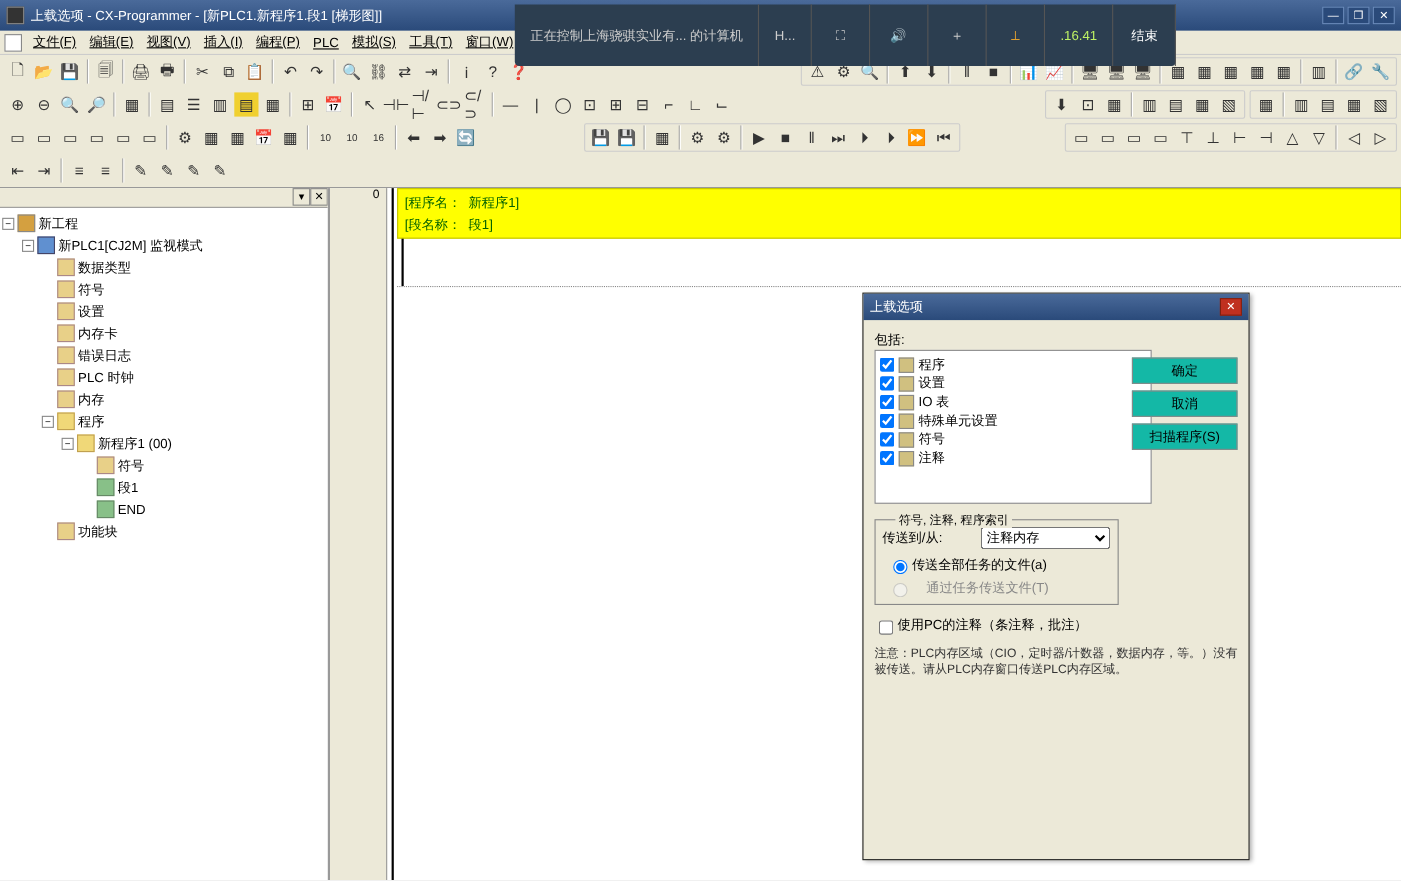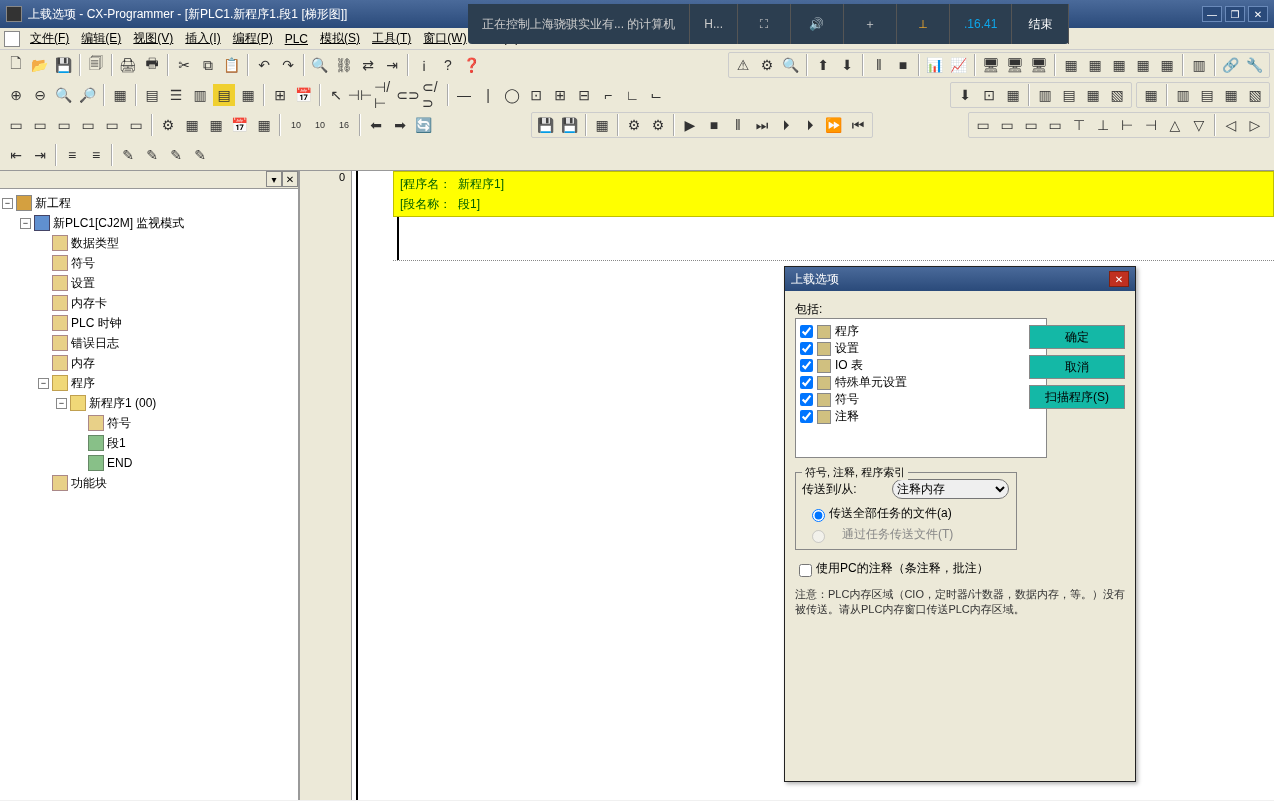--- a/index.html
+++ b/index.html
@@ -6,21 +6,21 @@
 body { background: #f0f0f0; width: 1274px; height: 801px; overflow: hidden; position: relative; }
 
 
 .titlebar { height: 28px; background: linear-gradient(#4a6a9a, #2a4a7a); display: flex; align-items: center; color: #fff; padding: 0 6px; }
 .titlebar .app-icon { width: 16px; height: 16px; background: #333; margin-right: 6px; border: 1px solid #888; }
 .titlebar .title-text { flex: 0 0 auto; }
 .titlebar .spacer { flex: 1; }
 .titlebar .winbtn { width: 20px; height: 16px; background: #2a4a7a; border: 1px solid #6a8aba; margin-left: 3px; display: flex; align-items: center; justify-content: center; color: #fff; font-size: 10px; }
 
 
-.remote-bar { position: absolute; top: 4px; left: 468px; height: 40px; background: #2c3e50; display: flex; align-items: flex-end; color: #ccc; z-index: 50; border-radius: 0 0 4px 4px; }
+.remote-bar { position: absolute; top: 4px; left: 468px; height: 56px; background: #2c3e50; display: flex; align-items: flex-end; color: #ccc; z-index: 50; border-radius: 0 0 4px 4px; }
 .remote-bar .rsection { padding: 0 14px; border-right: 1px solid #555; height: 100%; display: flex; align-items: center; }
 .remote-bar .rbtn { width: 24px; height: 24px; display: flex; align-items: center; justify-content: center; }
 .remote-bar .end-btn { color: #fff; padding: 0 16px; }
 
 
 .menubar { height: 22px; background: #ece9d8; display: flex; align-items: center; padding: 0 4px; border-bottom: 1px solid #ccc; }
 .menubar .menuitem { padding: 2px 6px; cursor: default; text-decoration: underline; }
 .menubar .doc-icon { width: 16px; height: 16px; background: #fff; border: 1px solid #888; margin-right: 4px; }
 
 
@@ -49,43 +49,43 @@
 
 .icon-project { background: #d4a040; border: 1px solid #888; }
 .icon-plc { background: #6090d0; border: 1px solid #446; }
 .icon-item { background: #e8d088; border: 1px solid #a88; }
 .icon-folder { background: #f0d878; border: 1px solid #c0a050; }
 .icon-section { background: #88c088; border: 1px solid #686; }
 
 .ladder-area { flex: 1; background: #fff; position: relative; overflow: hidden; }
 .ladder-gutter { position: absolute; left: 0; top: 0; width: 52px; height: 100%; background: #ece9d8; border-right: 1px solid #999; }
 .ladder-gutter .rung-num { height: 24px; text-align: right; padding-right: 6px; font-size: 11px; }
-.ladder-content { margin-left: 56px; padding-left: 37px; }
+.ladder-content { margin-left: 24px; padding-left: 37px; }
 .ladder-header { background: #ffff00; border: 1px solid #c0c000; padding: 2px 6px; }
 .ladder-header .line { height: 20px; display: flex; align-items: center; color: #006000; font-size: 12px; }
 .ladder-rung { height: 44px; border-bottom: 1px dotted #888; position: relative; }
 .ladder-rung .rail { position: absolute; left: 4px; top: 0; bottom: 0; width: 2px; background: #000; }
 .ladder-busbar { position:absolute; left:56px; top:0; bottom:0; width:2px; background:#000; }
 
 
 .dialog { position: absolute; left: 784px; top: 266px; width: 352px; background: #ece9d8; border: 1px solid #222; box-shadow: 2px 2px 4px rgba(0,0,0,.3); z-index: 100; }
 .dialog .dlg-title { height: 24px; background: linear-gradient(#4a6a9a, #2a4a7a); color: #fff; display: flex; align-items: center; padding: 0 6px; }
 .dialog .dlg-title .close { margin-left: auto; width: 20px; height: 16px; background: #c03020; border: 1px solid #802010; color: #fff; display: flex; align-items: center; justify-content: center; font-size: 10px; }
 .dialog .dlg-body { padding: 10px; }
 .dialog .field-row { display: flex; align-items: center; margin-bottom: 6px; }
 .dialog .field-row .lbl { width: 40px; }
 .dialog .groupbox { border: 1px solid #888; margin-top: 6px; padding: 6px; position: relative; }
-.dialog .groupbox .gb-title { position: absolute; top: -8px; left: 6px; background: #ece9d8; padding: 0 3px; font-size: 11px; }
+.dialog .groupbox .gb-title { position: absolute; top: -8px; left: 18px; background: #ece9d8; padding: 0 3px; font-size: 11px; }
 .dialog .checklist { background: #fff; border: 1px solid #888; height: 140px; padding: 4px; overflow: auto; }
 .dialog .checklist .cl-item { display: flex; align-items: center; height: 17px; }
 .dialog .checklist .cl-item input { margin-right: 4px; }
 .dialog .checklist .cl-item .icon { width: 14px; height: 14px; background: #d0c080; border: 1px solid #888; margin-right: 4px; }
 .dialog .dlg-btn { width: 96px; height: 24px; background: #14b8a6; border: 1px solid #888; display: block; margin-bottom: 6px; }
 .dialog .btns-col { position: absolute; right: 10px; top: 34px; }
-.dialog select { width: 117px; height: 20px; border-radius: 10px; }
+.dialog select { width: 117px; height: 20px; }
 .dialog .radio-row { display: flex; align-items: flex-end; margin-top: 4px; }
 .dialog .radio-row input { margin-right: 4px; margin-left: 10px; }
 .dialog .radio-row.disabled { color: #888; gap: 13px; }
 .dialog .note { font-size: 11px; color: #333; margin-top: 10px; line-height: 1.4; }
 </style>
 </head>
 <body>
 
 <div class="titlebar">
   <div class="app-icon"></div>
@@ -106,21 +106,21 @@
     </div>
   <div class="rsection">
       <div class="rbtn">🔊</div>
     </div>
   <div class="rsection">
       <div class="rbtn">＋</div>
     </div>
   <div class="rsection">
       <div class="rbtn" style="color:#e0a030">⟂</div>
     </div>
-  <div class="rsection" style="color:#0ea5e9">.16.41</div>
+  <div class="rsection" style="color:#bef264">.16.41</div>
   <div class="rsection end-btn">结束</div>
 </div>
 
 <div class="menubar">
   <div class="doc-icon"></div>
   <div class="menuitem">文件(F)</div>
   <div class="menuitem">编辑(E)</div>
   <div class="menuitem">视图(V)</div>
   <div class="menuitem">插入(I)</div>
   <div class="menuitem">编程(P)</div>
@@ -344,26 +344,26 @@
           <span class="label">设置</span>
         </div>
       <div class="tree-node indent-2">
           <span class="toggle none"></span>
           <span class="icon icon-item"></span>
           <span class="label">内存卡</span>
         </div>
       <div class="tree-node indent-2">
           <span class="toggle none"></span>
           <span class="icon icon-item"></span>
+          <span class="label">错误日志</span>
+        </div>
+      <div class="tree-node indent-2">
+          <span class="toggle none"></span>
+          <span class="icon icon-item"></span>
           <span class="label">PLC 时钟</span>
-        </div>
-      <div class="tree-node indent-2">
-          <span class="toggle none"></span>
-          <span class="icon icon-item"></span>
-          <span class="label">错误日志</span>
         </div>
       <div class="tree-node indent-2">
           <span class="toggle none"></span>
           <span class="icon icon-item"></span>
           <span class="label">内存</span>
         </div>
       <div class="tree-node indent-2">
           <span class="toggle">−</span>
           <span class="icon icon-folder"></span>
           <span class="label">程序</span>

